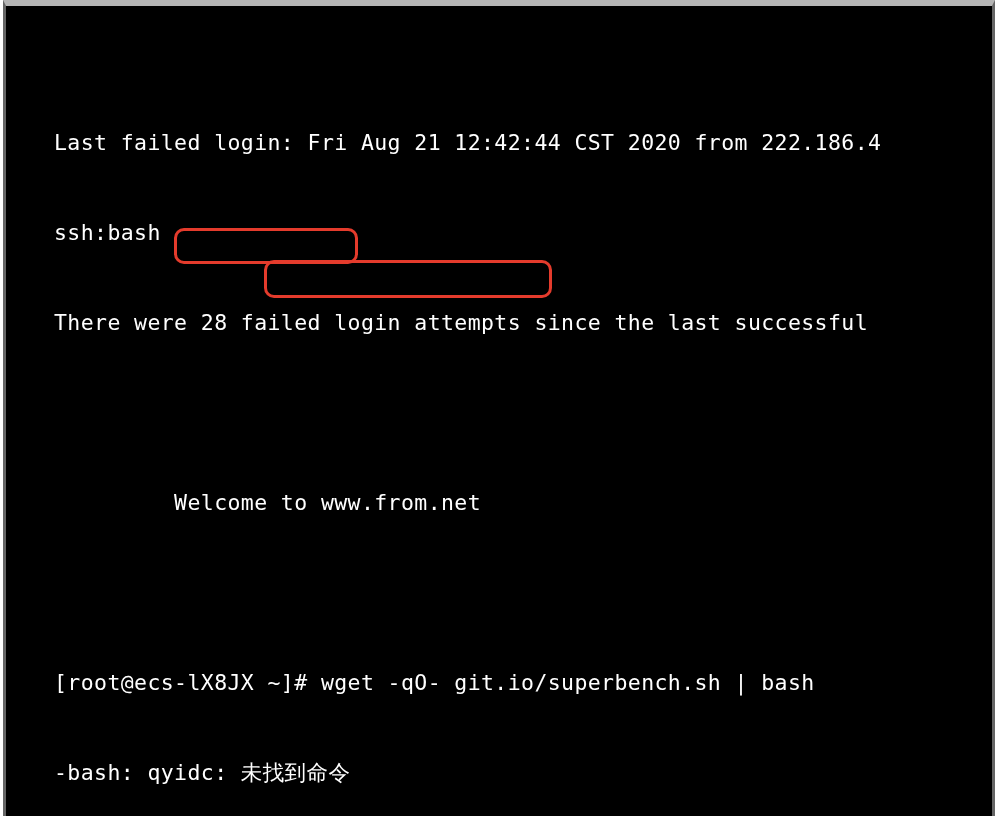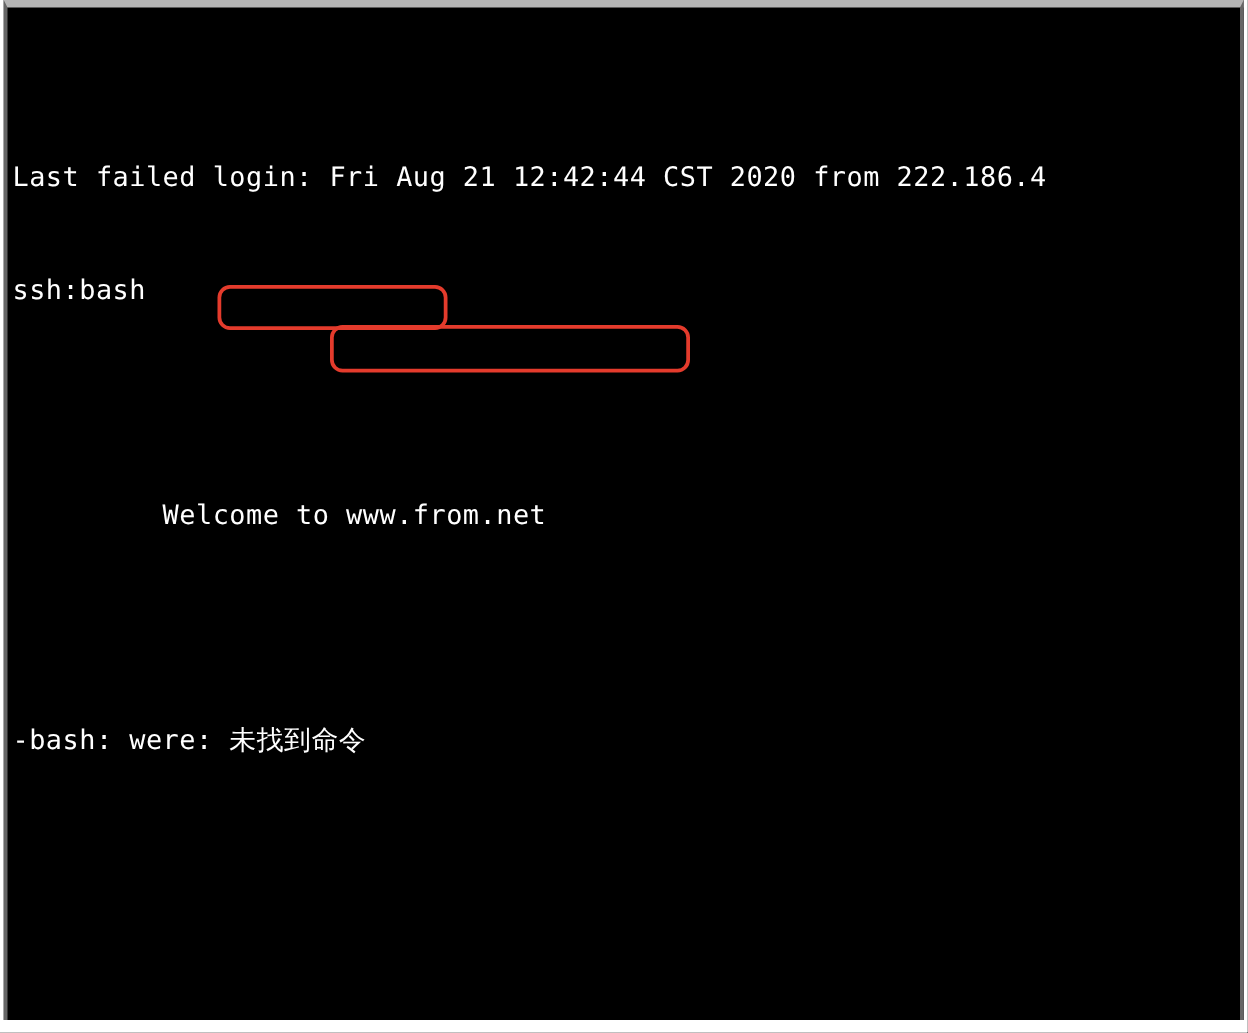--- a/index.html
+++ b/index.html
@@ -29,20 +29,21 @@
     border-right: 3px solid #666666;
   }
   .terminal .content {
     padding: 2px 0 0 4px;
   }
   .line {
     display: block;
     white-space: pre;
     height: 30px;
     font-weight: 400;
+    margin-left: 44px;
   }
   .hl-box {
     position: absolute;
     border: 3px solid #e43b2c;
     border-radius: 10px;
     box-sizing: border-box;
     pointer-events: none;
     z-index: 5;
   }
   .hl1 {
@@ -58,24 +59,26 @@
     height: 38px;
   }
 </style>
 </head>
 <body>
 
 <div class="terminal">
   <div class="content">
     <span class="line">Last failed login: Fri Aug 21 12:42:44 CST 2020 from 222.186.4</span>
     <span class="line">ssh:bash</span>
+    <span class="line">There were 28 failed login attempts since the last successful </span>
     <span class="line"></span>
     <span class="line">         Welcome to www.from.net</span>
     <span class="line"></span>
-    <span class="line">-bash: were: 未找到命令</span>
+    <span class="line">[root@ecs-lX8JX ~]# wget -qO- git.io/superbench.sh | bash</span>
+    <span class="line">-bash: qyidc: 未找到命令</span>
     
     
     
     
     
     
     
     
     
     

